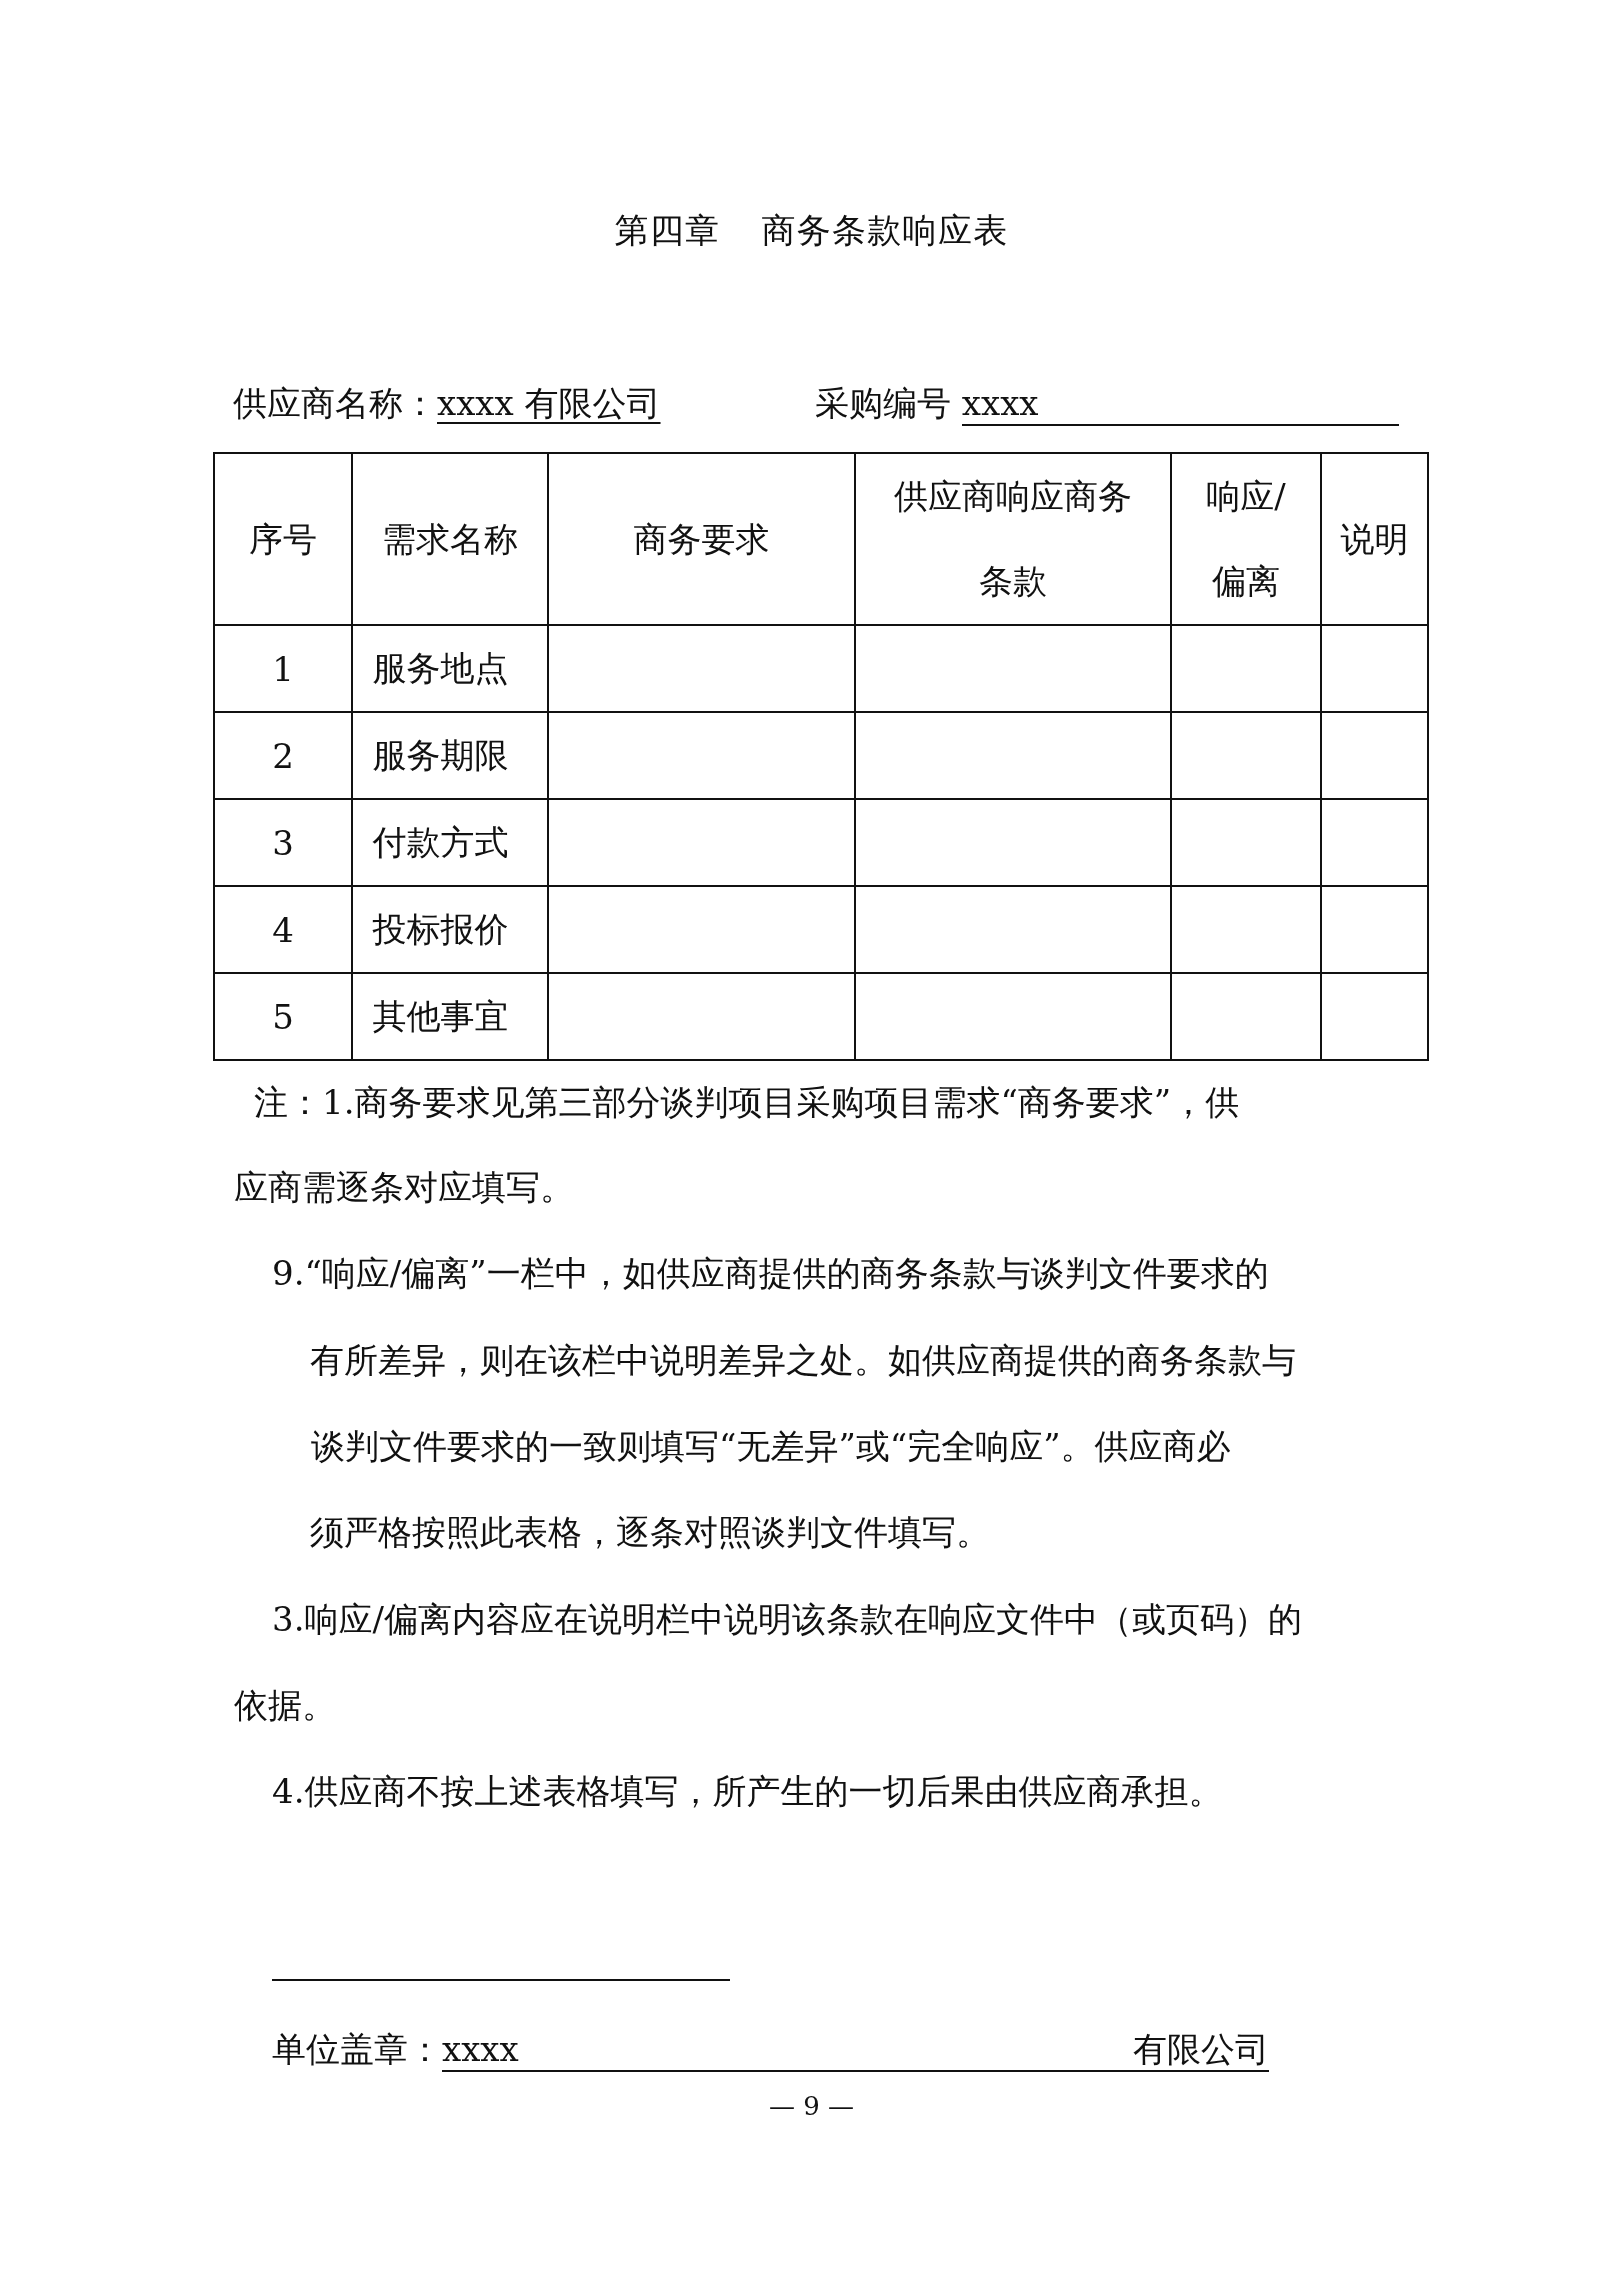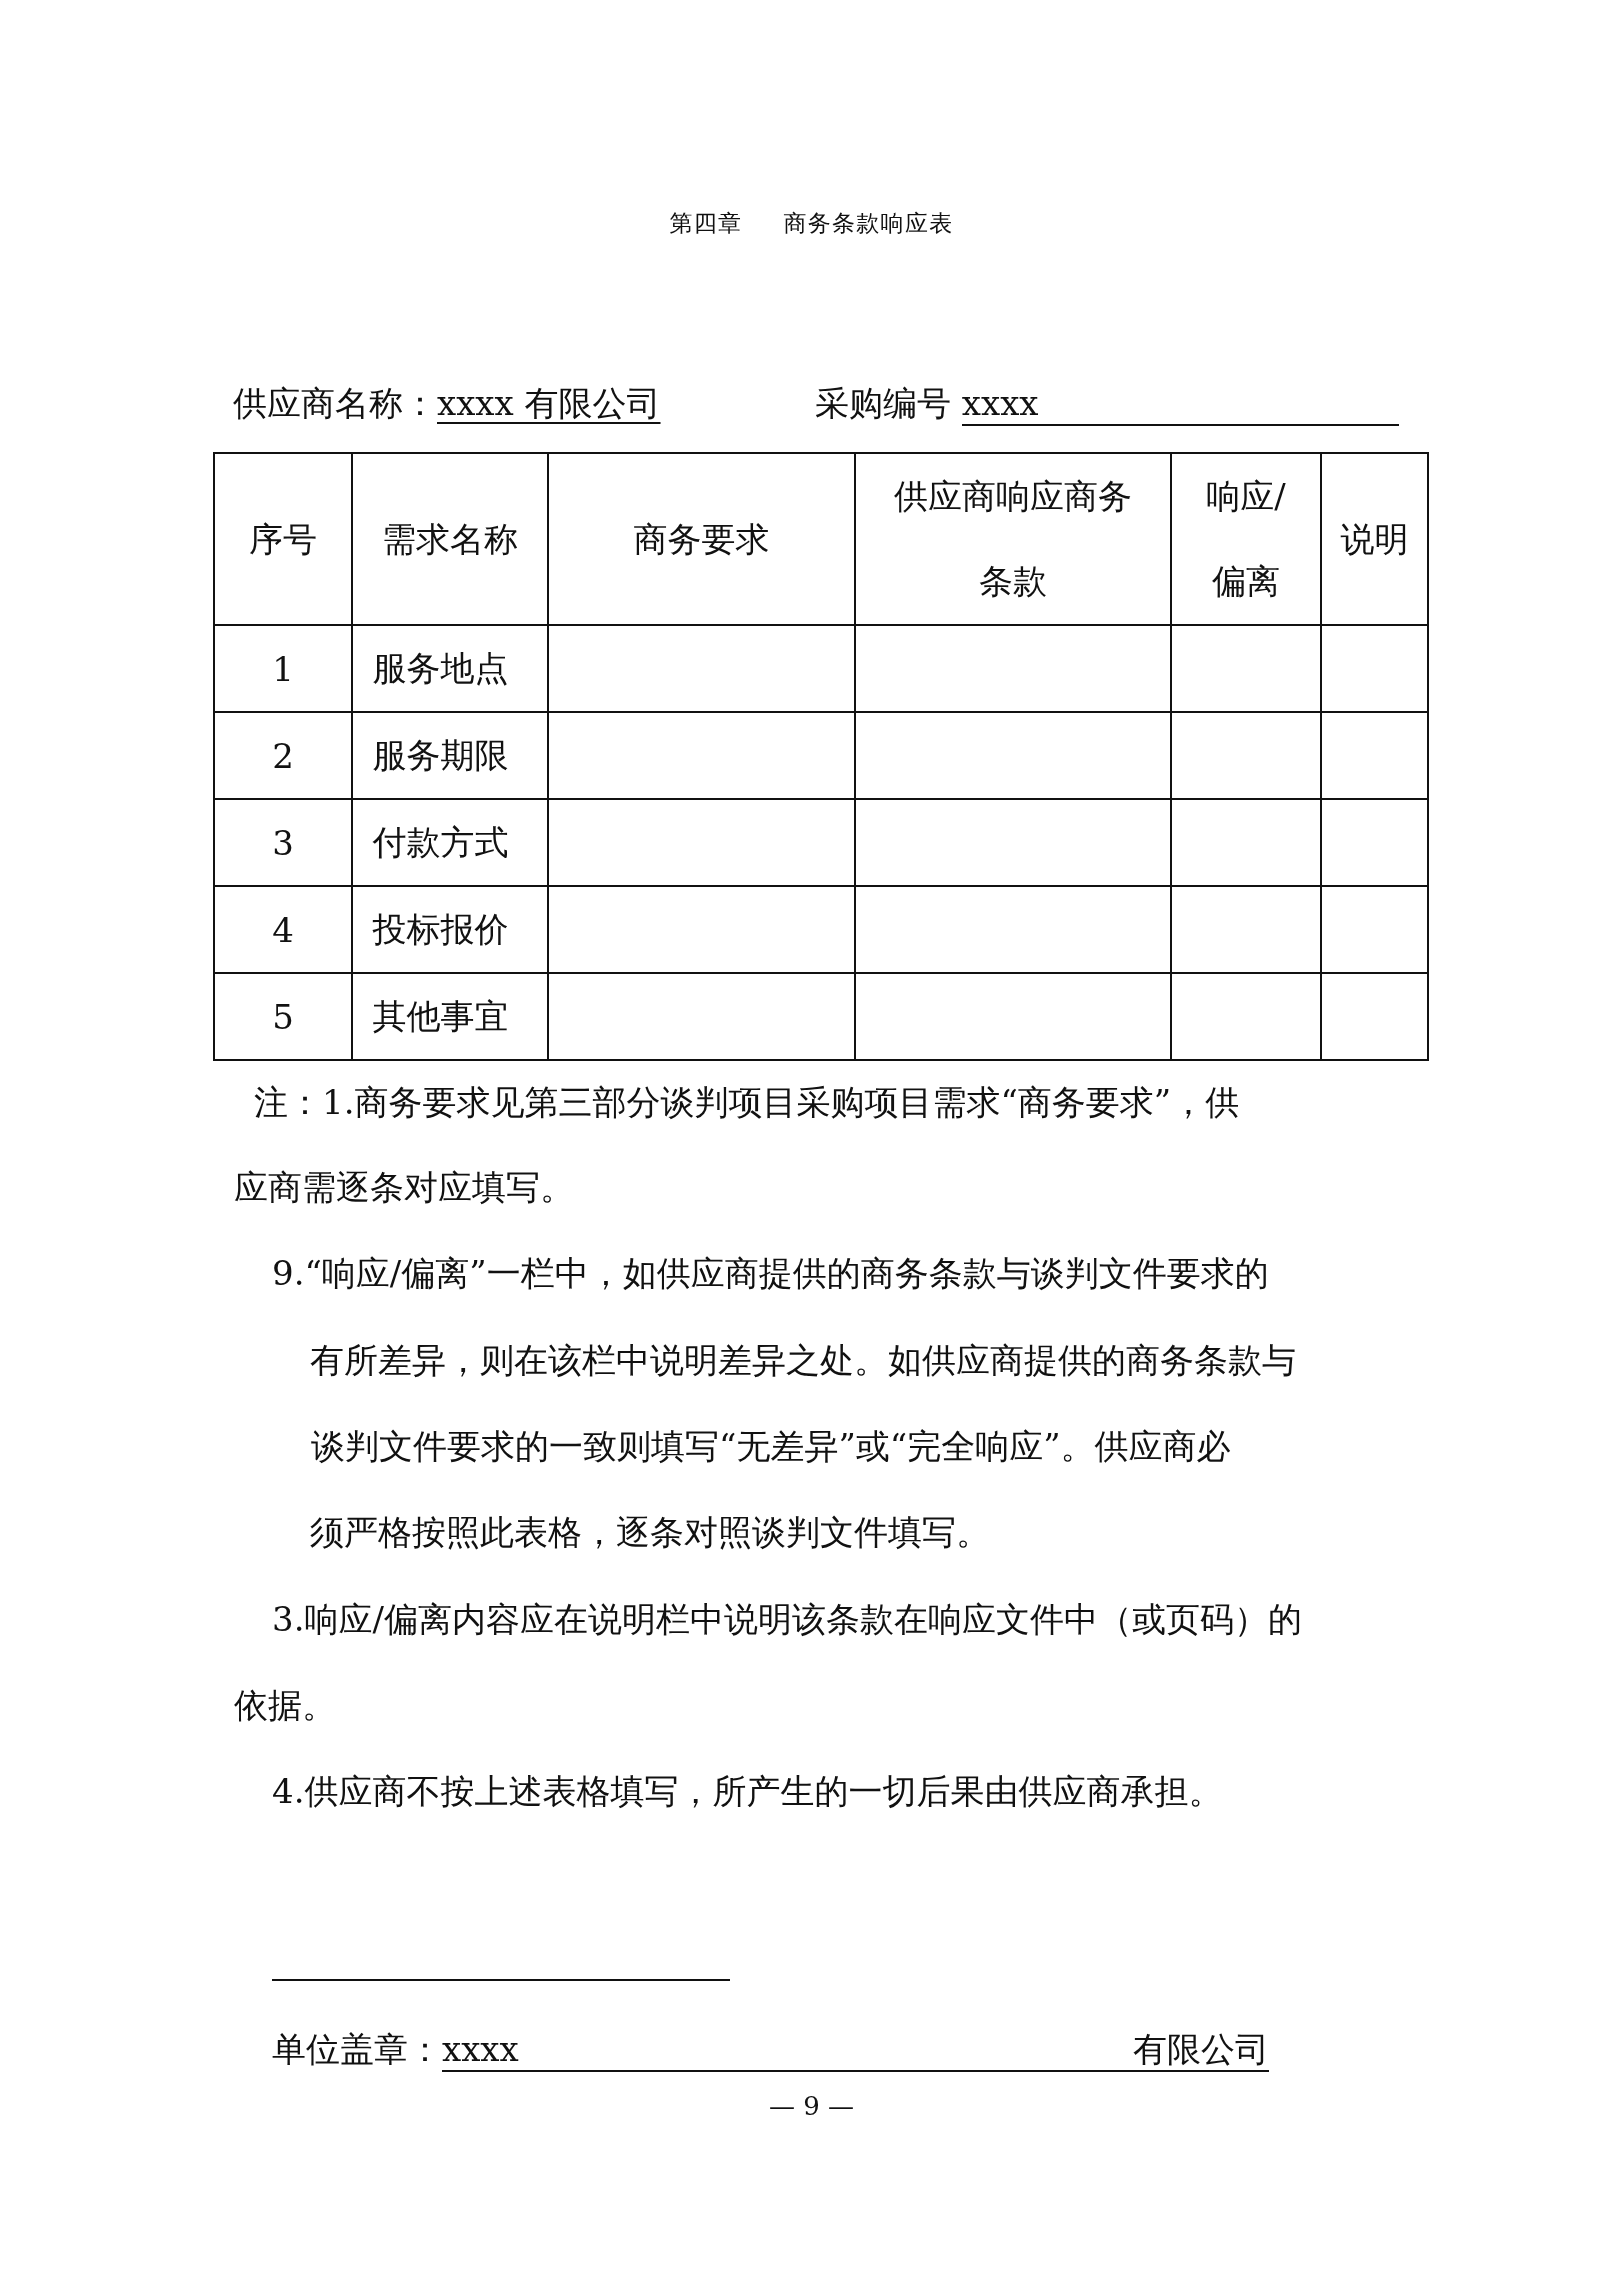--- a/index.html
+++ b/index.html
@@ -4,21 +4,21 @@
   <style>
     html, body { margin: 0; padding: 0; background: #ffffff; }
     body {
       width: 1623px; height: 2295px; position: relative; overflow: hidden;
       font-family: "DejaVu Serif", "Liberation Serif", serif;
       color: #111111;
     }
     .abs { position: absolute; }
     .title {
       left: 0; width: 1623px; top: 208px; text-align: center;
-      font-size: 23px; letter-spacing: 1.3px;
+      font-size: 34px; letter-spacing: 1.3px;
     }
     .title .gap { display: inline-block; width: 41px; }
     .meta { top: 381px; font-size: 34px; white-space: nowrap; }
     .ul { text-decoration: underline; text-underline-offset: 6.5px; text-decoration-thickness: 2px; }
     .ul-box { display: inline-block; border-bottom: 2px solid #111; line-height: 1.2; vertical-align: baseline; }
     table.resp {
       position: absolute; left: 213px; top: 452px;
       border-collapse: collapse; font-size: 34px;
     }
     table.resp td, table.resp th {

